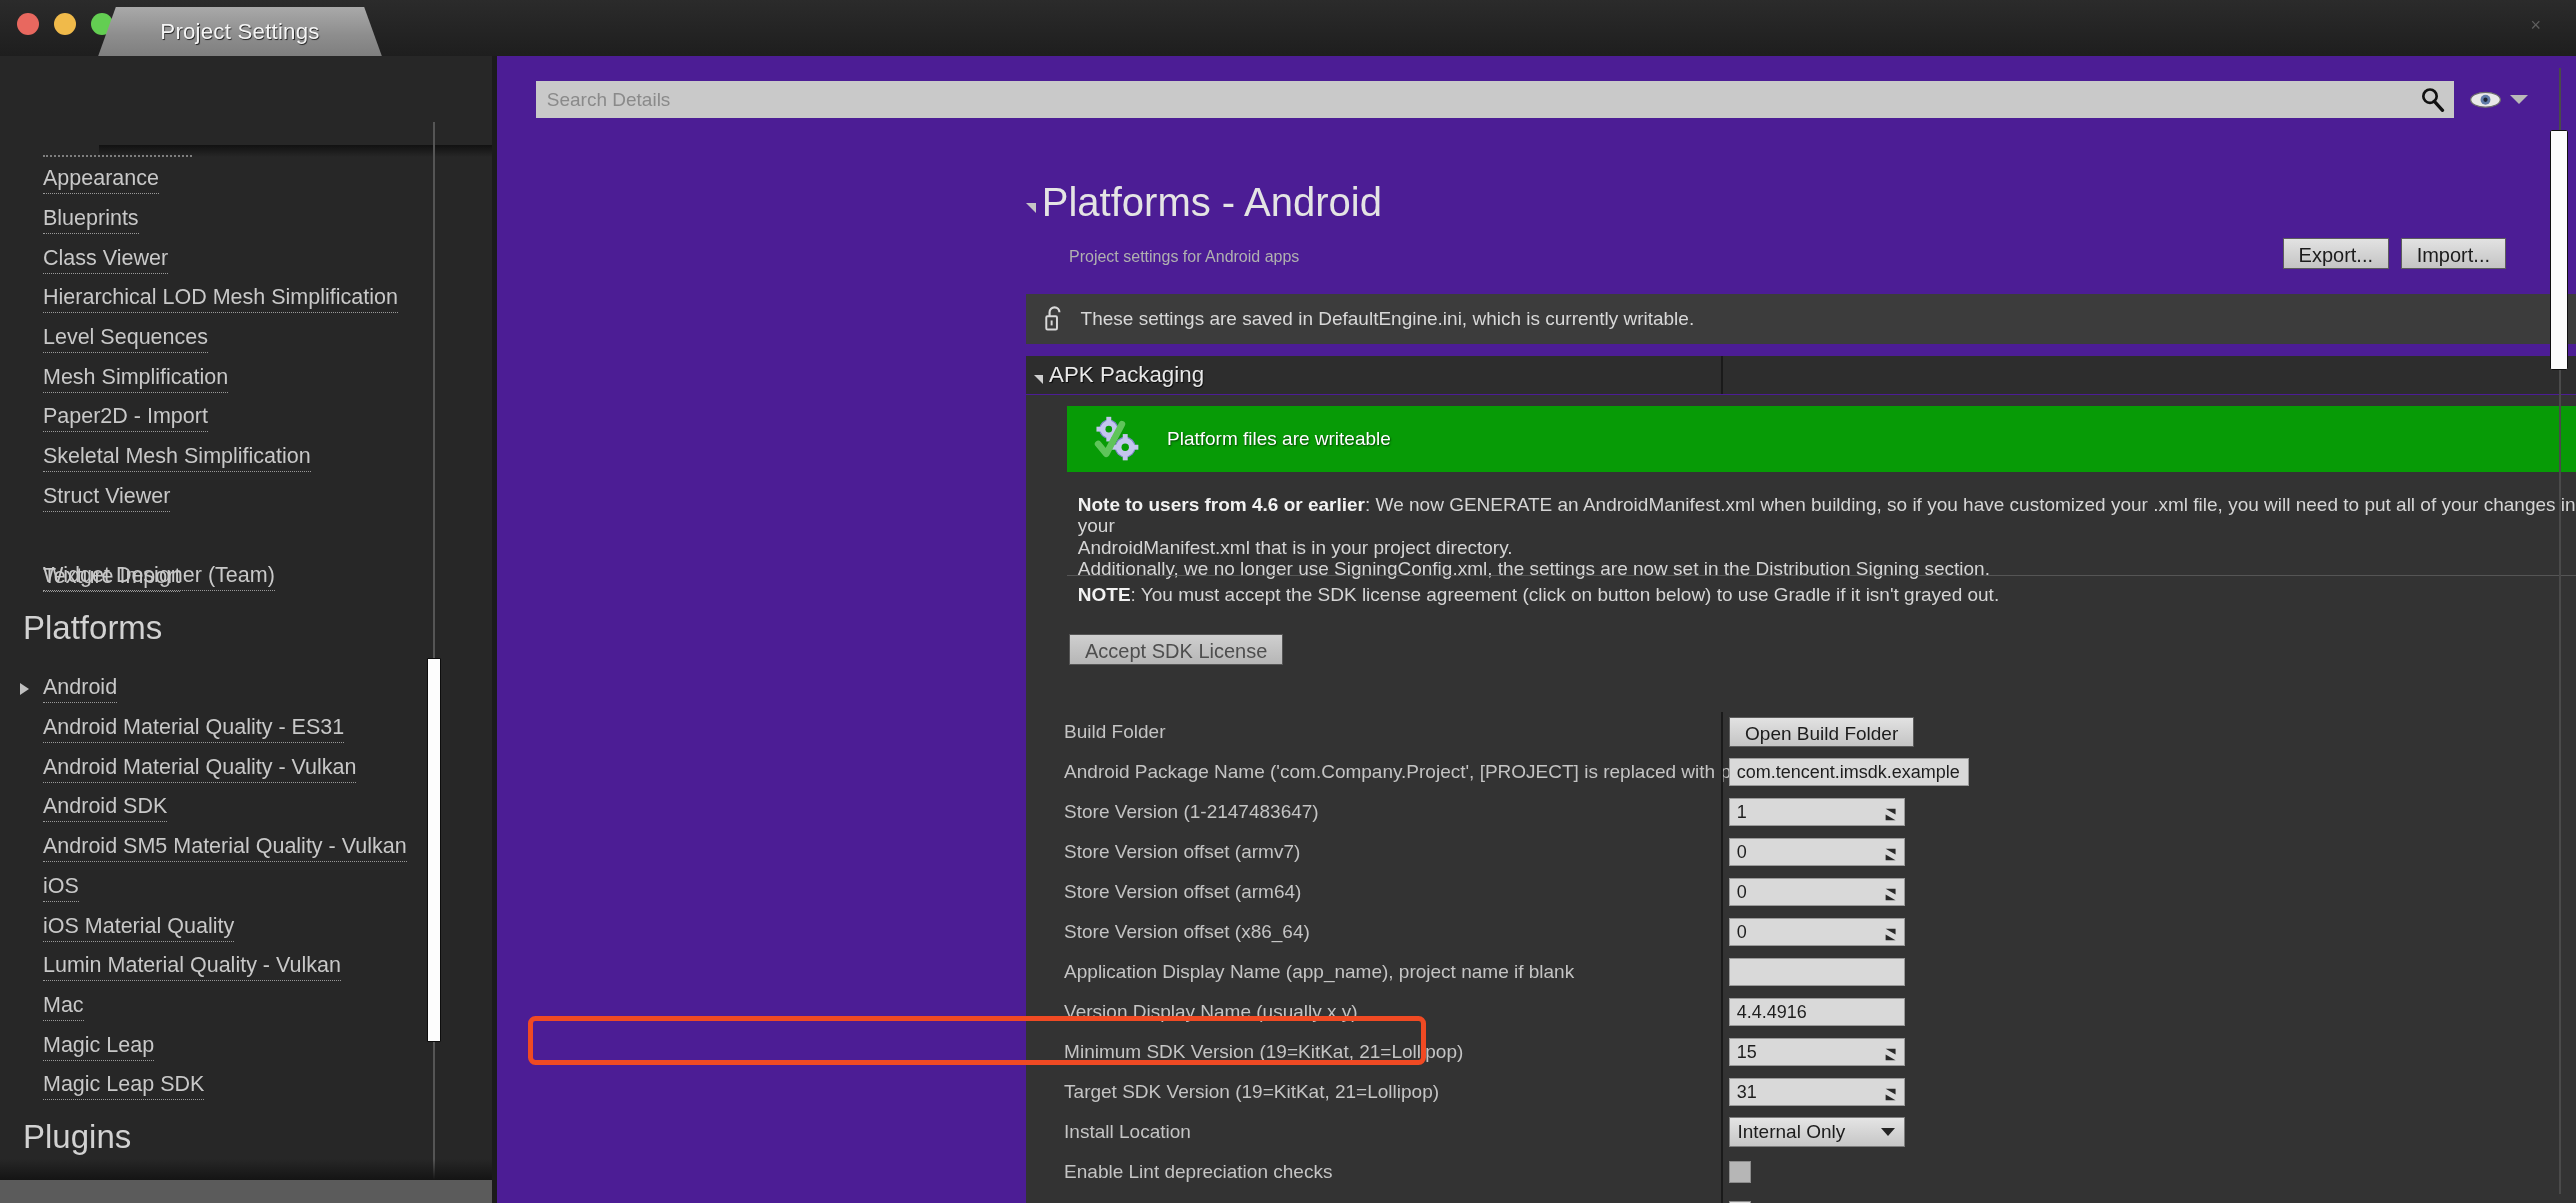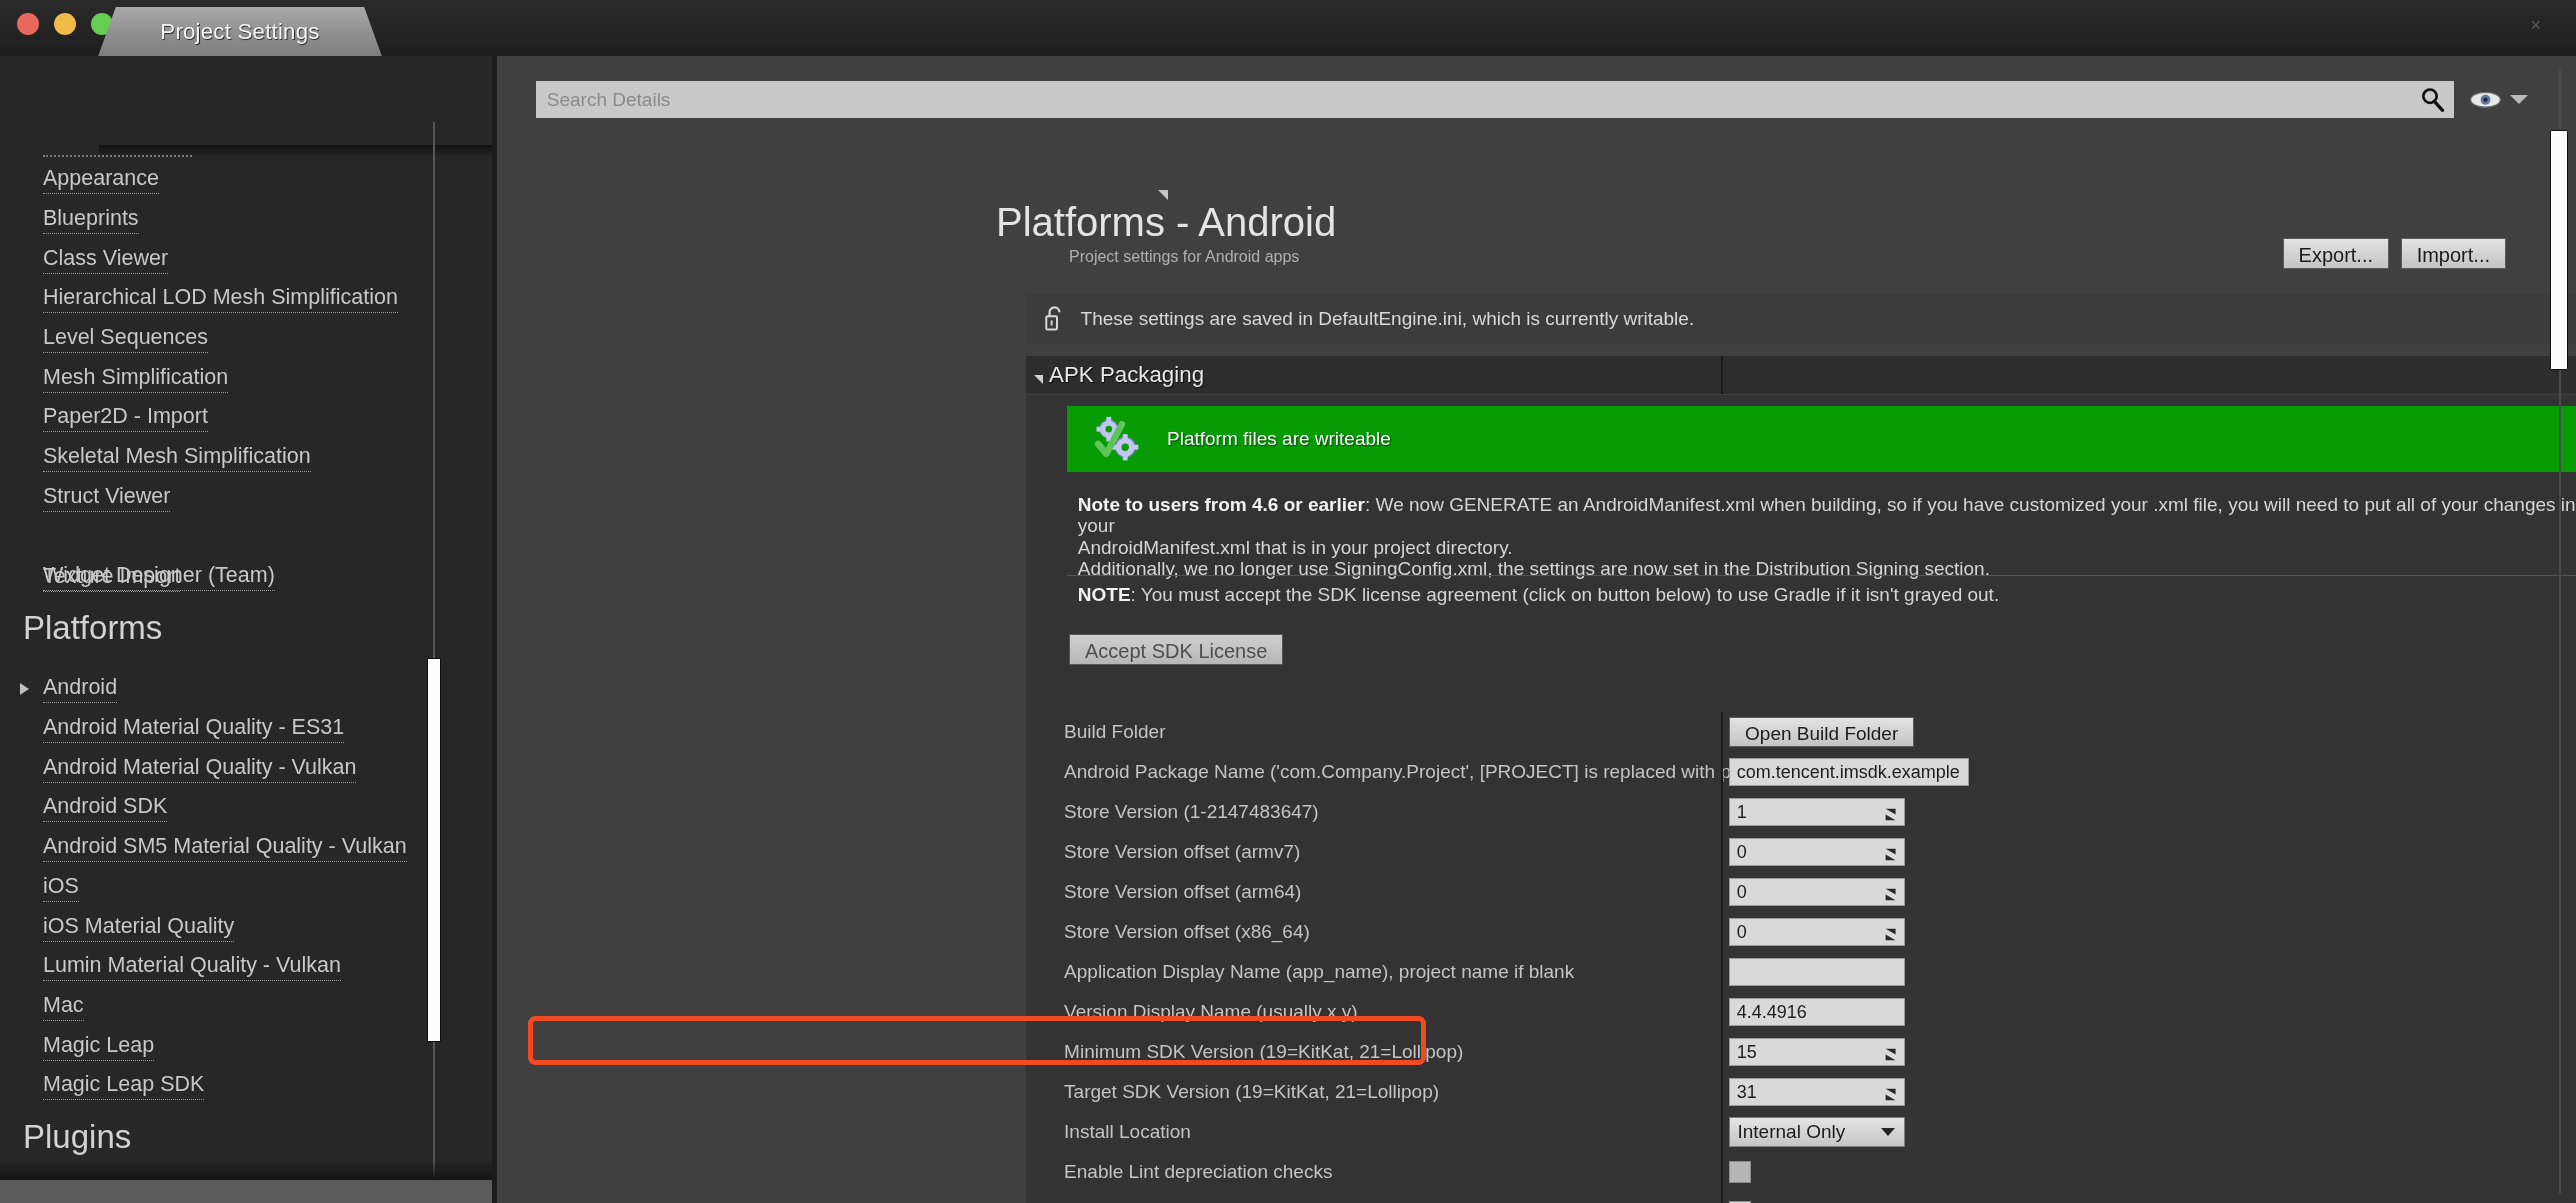--- a/index.html
+++ b/index.html
@@ -107,21 +107,21 @@
   }
   .side-bottom-bar {
     position: absolute; left: 0; bottom: 0; width: 492px; height: 23px;
     background: #5b5b5b;
   }
 
   
   .main {
     position: absolute; left: 492px; top: 56px;
     width: 2084px; height: 1147px;
-    background: #404040;
+    background: #4c1d95;
     text-decoration: underline;
   }
 
   .searchrow {
     position: absolute; left: 44px; top: 25px;
     width: 1992px; height: 37px;
     display: flex; align-items: center;
   }
   .searchbox {
     position: relative;
@@ -147,22 +147,22 @@
   .eye-caret {
     margin-left: 8.3px;
     width: 0; height: 0;
     border-left: 9px solid transparent;
     border-right: 9px solid transparent;
     border-top: 9px solid #b9b9b9;
     cursor: pointer;
   }
 
   .page-title-row {
-    position: absolute; left: 504px; top: 124px;
-    display: flex; align-items: center; flex-direction: column;
+    position: absolute; left: 534px; top: 124px;
+    display: flex; align-items: center;
   }
   .title-caret {
     width: 0; height: 0; margin-right: 5.8px; margin-top: 10px;
     border-left: 10.8px solid transparent;
     border-top: 10.8px solid #c5c5c5;
     cursor: pointer;
   }
   .page-title {
     font-size: 40px; color: #e4e4e4; white-space: nowrap;
   }

